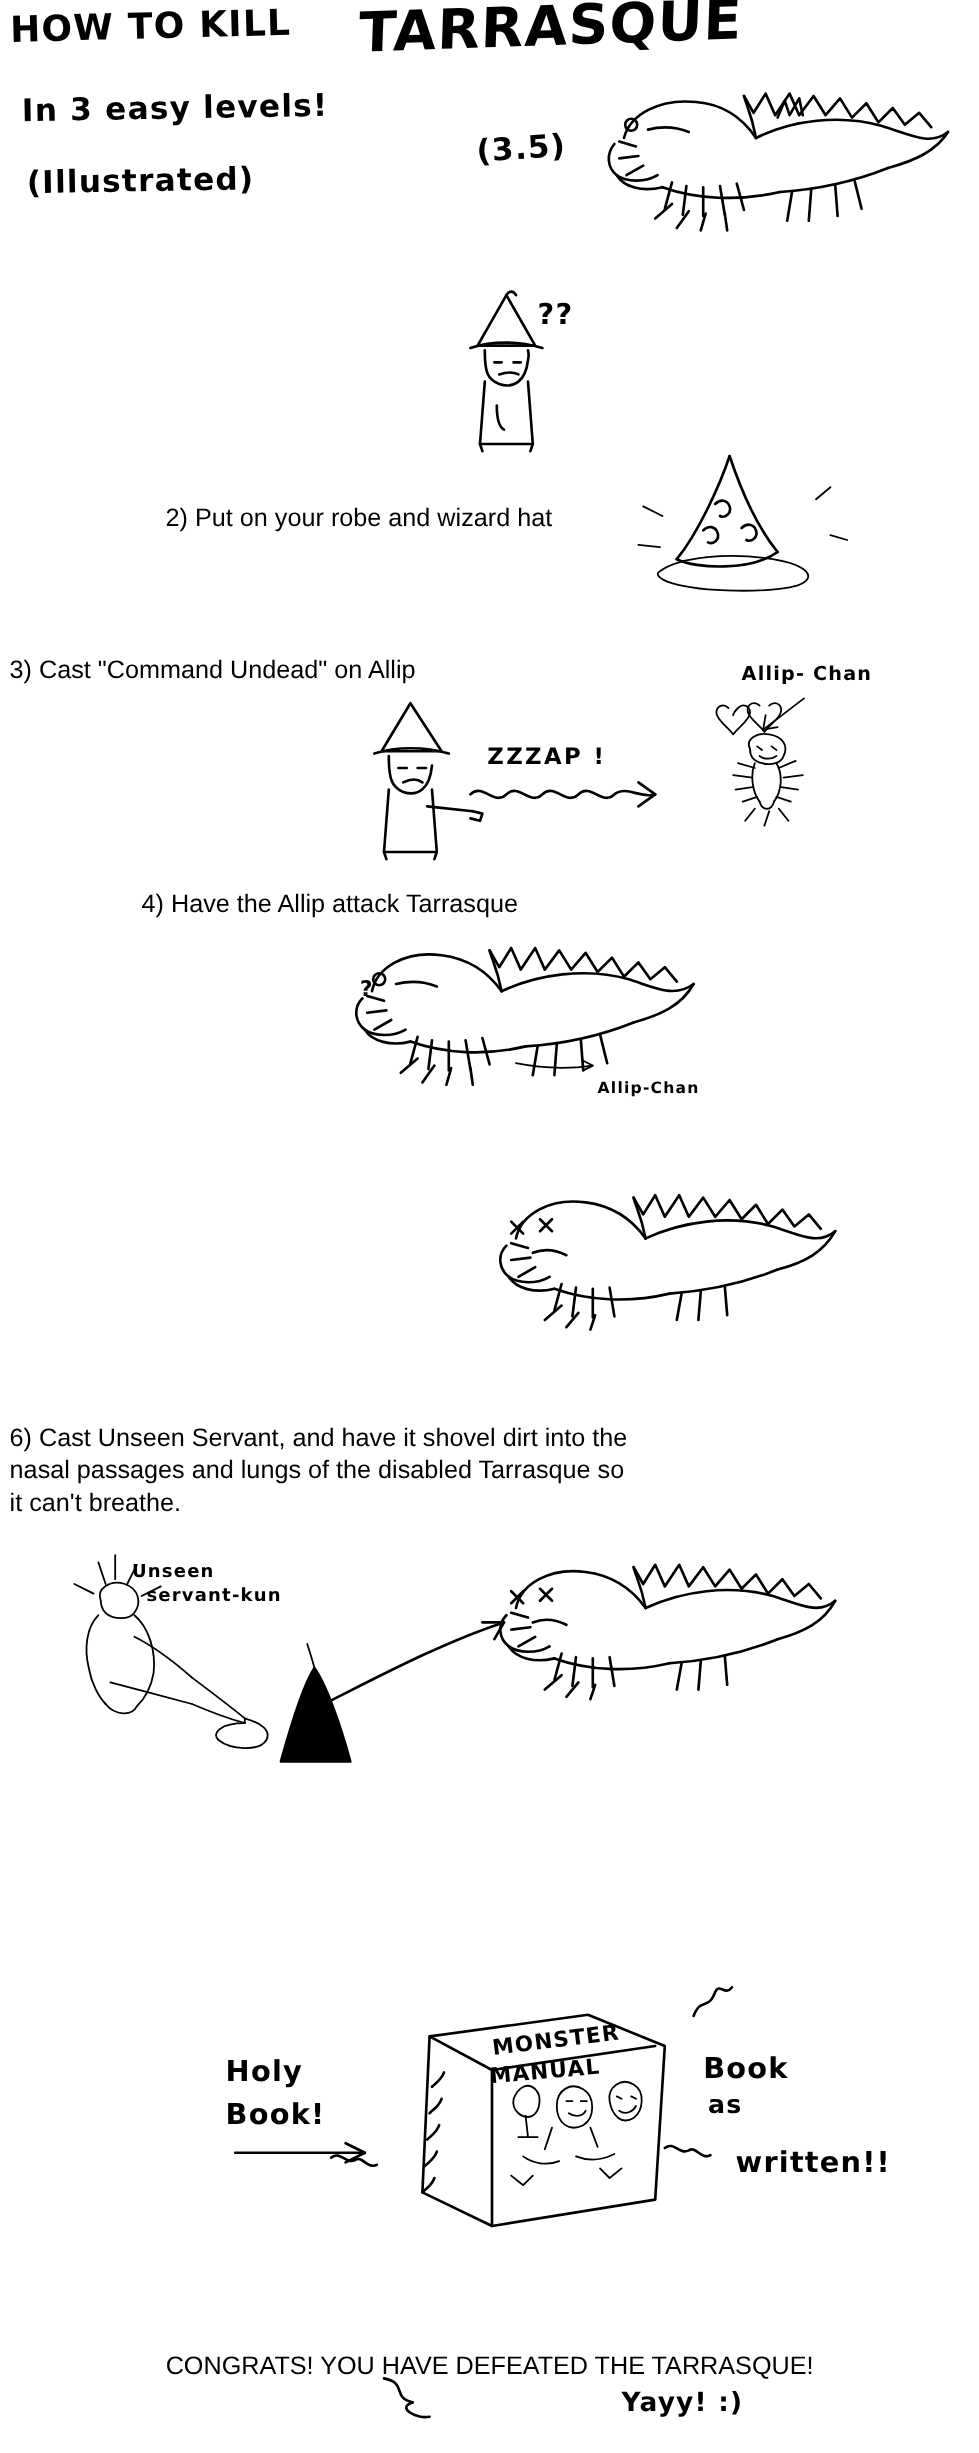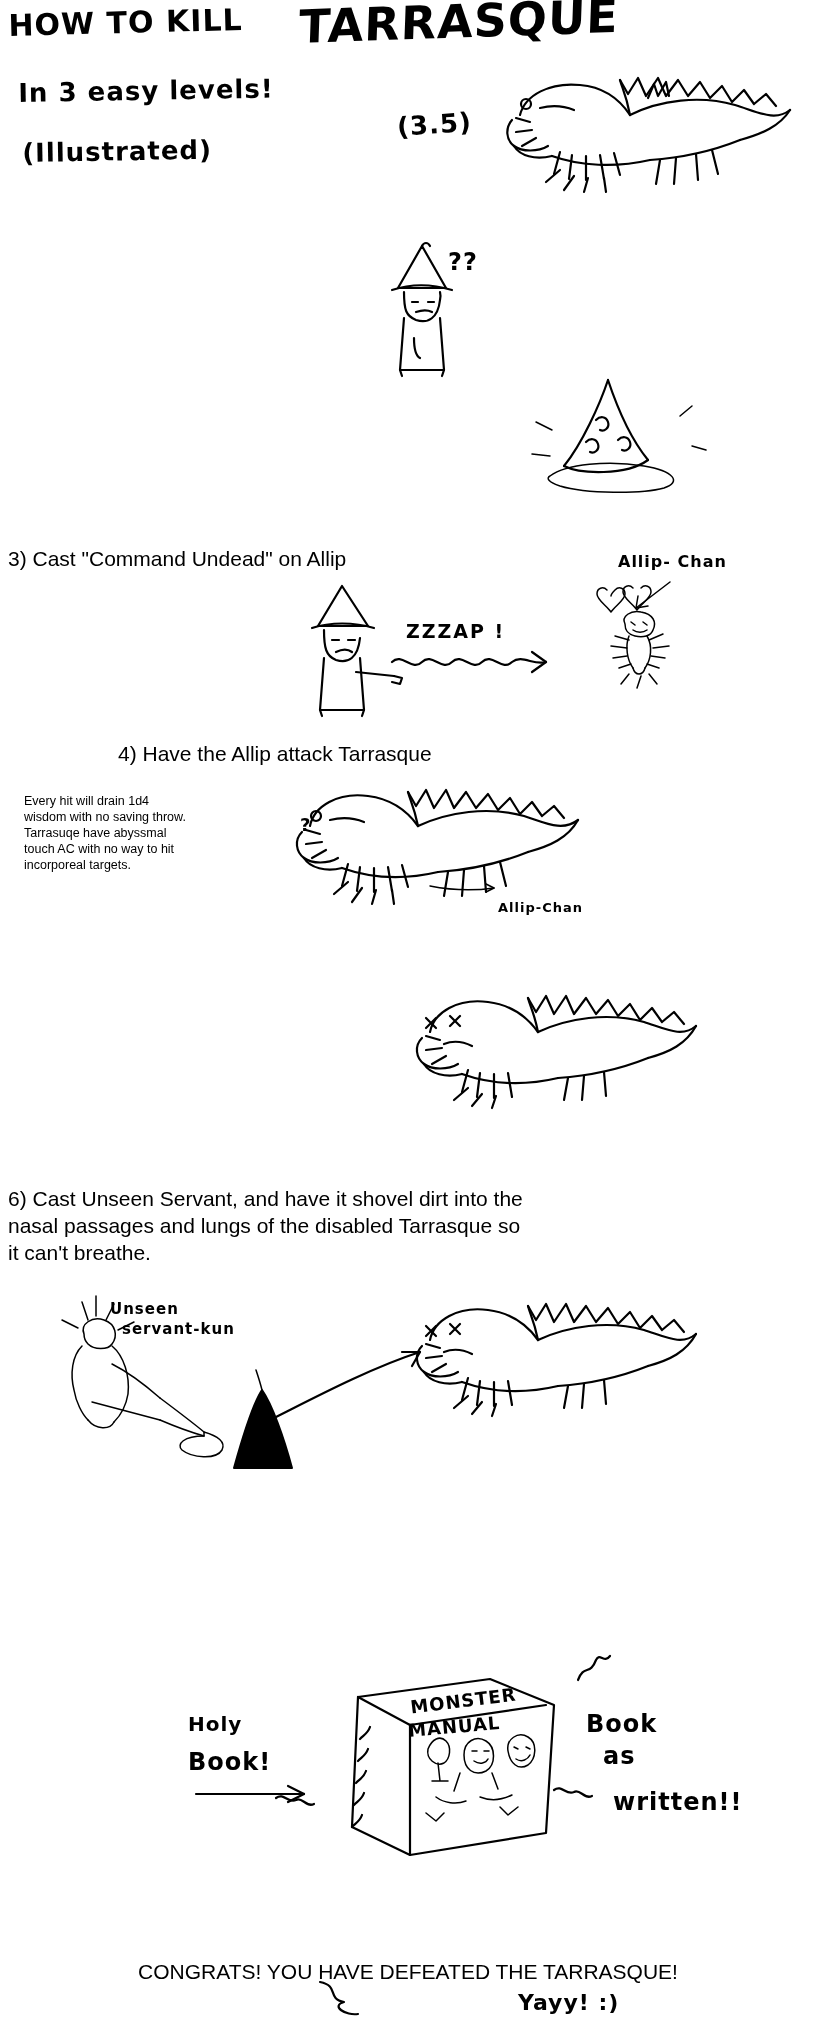--- a/index.html
+++ b/index.html
@@ -121,20 +121,21 @@
       <path class="ink" d="M42,62 l6,0 M58,62 l6,0"></path>
       <path class="ink" d="M46,72 C52,70 58,70 62,72"></path>
       <path class="ink" d="M34,78 L30,130 L74,130 L70,78"></path>
       <path class="ink" d="M44,98 C44,110 46,116 50,118"></path>
       <path class="ink" d="M30,130 L32,136 M74,130 L72,136"></path>
       <path class="ink" d="M52,6 C54,2 58,2 60,6"></path>
     </svg>
   </div>
   <div class="abs hand" style="left:448px; top:248px; font-size:24px;">??</div>
 
+  <div class="abs step" style="left:138px; top:418px;">2) Put on your robe and wizard hat</div>
   <div class="abs" style="left:530px; top:368px;">
     <svg width="180" height="130" viewBox="0 0 180 130">
       <path class="ink" d="M78,12 C70,36 52,76 34,98"></path>
       <path class="ink" d="M78,12 C86,36 100,70 118,92"></path>
       <path class="ink" d="M34,98 C50,106 96,108 118,92"></path>
       <path class="ink-thin" d="M20,108 C36,96 78,92 114,98 C144,103 152,114 134,120 C112,126 56,126 30,118 C18,114 16,110 20,108 Z"></path>
       <path class="ink" d="M66,52 C70,48 76,48 78,54 C80,60 74,64 70,62"></path>
       <path class="ink" d="M56,74 C60,70 66,70 68,76 C70,82 64,86 60,84"></path>
       <path class="ink" d="M88,72 C92,68 98,68 100,74 C102,80 96,84 92,82"></path>
       <path class="ink-thin" d="M6,54 l16,8 M2,86 l18,2 M150,48 l12,-10 M162,78 l14,4"></path>
@@ -178,25 +179,20 @@
   </div>
   <div class="abs hand" style="left:618px; top:552px; font-size:16px;">Allip- Chan</div>
   <div class="abs" style="left:616px; top:578px;">
     <svg width="60" height="40" viewBox="0 0 60 40">
       <path class="ink-thin" d="M54,4 L20,30"></path>
       <path class="ink-thin" d="M20,30 l12,-2 M20,30 l2,-12"></path>
     </svg>
   </div>
 
   <div class="abs step" style="left:118px; top:740px;">4) Have the Allip attack Tarrasque</div>
-  <div class="abs note" style="left:24px; top:793px; width:212px; white-space:pre-line;">Every hit will drain 1d4
-wisdom with no saving throw.
-Tarrasuqe have abyssmal
-touch AC with no way to hit
-incorporeal targets.</div>
 
   <div class="abs" style="left:280px; top:768px;">
     <svg width="310" height="150" viewBox="0 0 310 150">
       <path class="ink" d="M30,58 C34,38 58,24 88,28 C112,31 128,44 138,58"></path>
       <path class="ink" d="M22,64 C14,72 16,84 24,90 C32,96 48,96 58,90"></path>
       <path class="ink" d="M24,90 C30,100 46,104 62,100"></path>
       <path class="ink" d="M36,48 m-5,0 a5,5 0 1,0 10,0 a5,5 0 1,0 -10,0"></path>
       <path class="ink" d="M50,52 C62,49 74,50 84,54"></path>
       <path class="ink" d="M138,58 C168,44 208,38 244,48 C266,55 282,64 298,52"></path>
       <path class="ink" d="M128,24 l8,14 l10,-16 l8,18 l12,-18 l8,18 l12,-16 l10,16 l12,-14 l10,16 l12,-12 l10,16 l12,-12 l10,14 l12,-10 l10,12"></path>
@@ -301,31 +297,31 @@
       <path class="ink-thin" d="M120,108 l-6,18 M152,108 l6,16"></path>
       <path class="ink-thin" d="M168,86 C166,74 178,66 188,72 C198,78 196,94 188,100 C178,106 170,98 168,86 Z"></path>
       <path class="ink-thin" d="M174,82 l4,2 M186,82 l4,2 M176,94 C182,98 188,94 190,90"></path>
       <path class="ink-thin" d="M96,132 C104,138 116,140 126,136 M140,132 C150,136 160,136 172,130"></path>
       <path class="ink-thin" d="M86,148 l10,8 l8,-8 M160,142 l8,8 l10,-8"></path>
     </svg>
   </div>
   <div class="abs hand" style="left:410px; top:1690px; font-size:18px; transform:rotate(-7deg);">MONSTER</div>
   <div class="abs hand" style="left:408px; top:1716px; font-size:18px; transform:rotate(-5deg);">MANUAL</div>
 
-  <div class="abs hand" style="left:188px; top:1712px; font-size:20px;">Holy</div>
+  <div class="abs hand" style="left:188px; top:1712px; font-size:24px;">Holy</div>
   <div class="abs hand" style="left:188px; top:1748px; font-size:24px;">Book!</div>
   <div class="abs" style="left:192px; top:1778px;">
     <svg width="130" height="40" viewBox="0 0 130 40">
       <path class="ink" d="M4,16 L112,16"></path>
       <path class="ink" d="M112,16 l-16,-8 M112,16 l-16,8"></path>
     </svg>
   </div>
 
   <div class="abs hand" style="left:586px; top:1710px; font-size:24px;">Book</div>
-  <div class="abs hand" style="left:590px; top:1742px; font-size:24px;margin-left:13px;">as</div>
+  <div class="abs hand" style="left:590px; top:1742px; font-size:21px;">as</div>
   <div class="abs hand" style="left:613px; top:1768px; font-size:24px;margin-top:20px;">written!!</div>
 
   <div class="abs" style="left:270px; top:1790px;">
     <svg width="60" height="40" viewBox="0 0 60 40">
       <path class="ink" d="M6,8 C14,2 18,14 26,10 C32,6 36,18 44,14"></path>
     </svg>
   </div>
   <div class="abs" style="left:548px; top:1780px;">
     <svg width="60" height="40" viewBox="0 0 60 40">
       <path class="ink" d="M6,10 C14,4 18,16 26,12 C32,8 36,20 44,16"></path>

